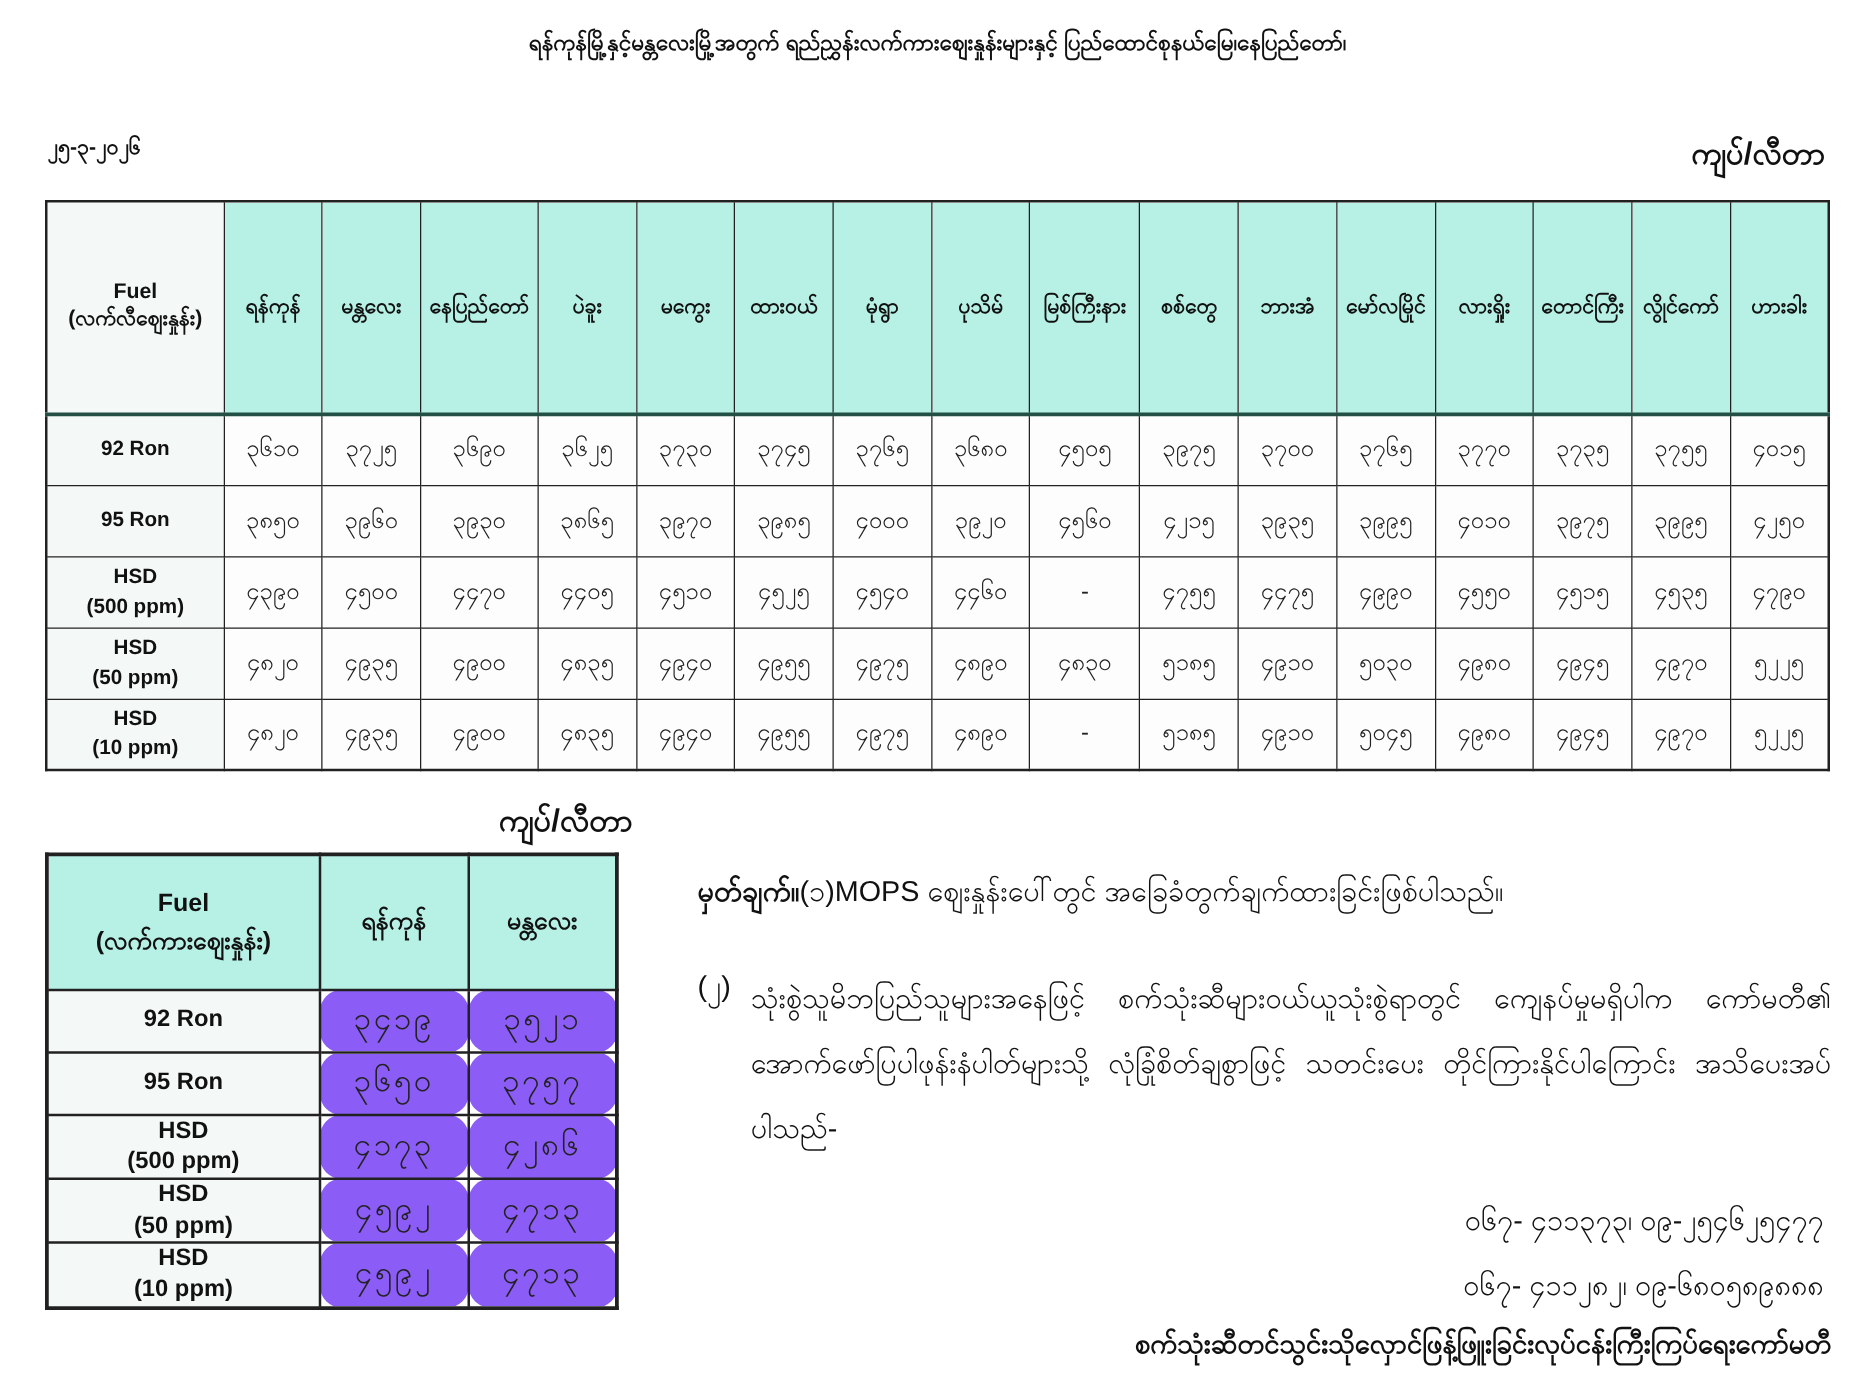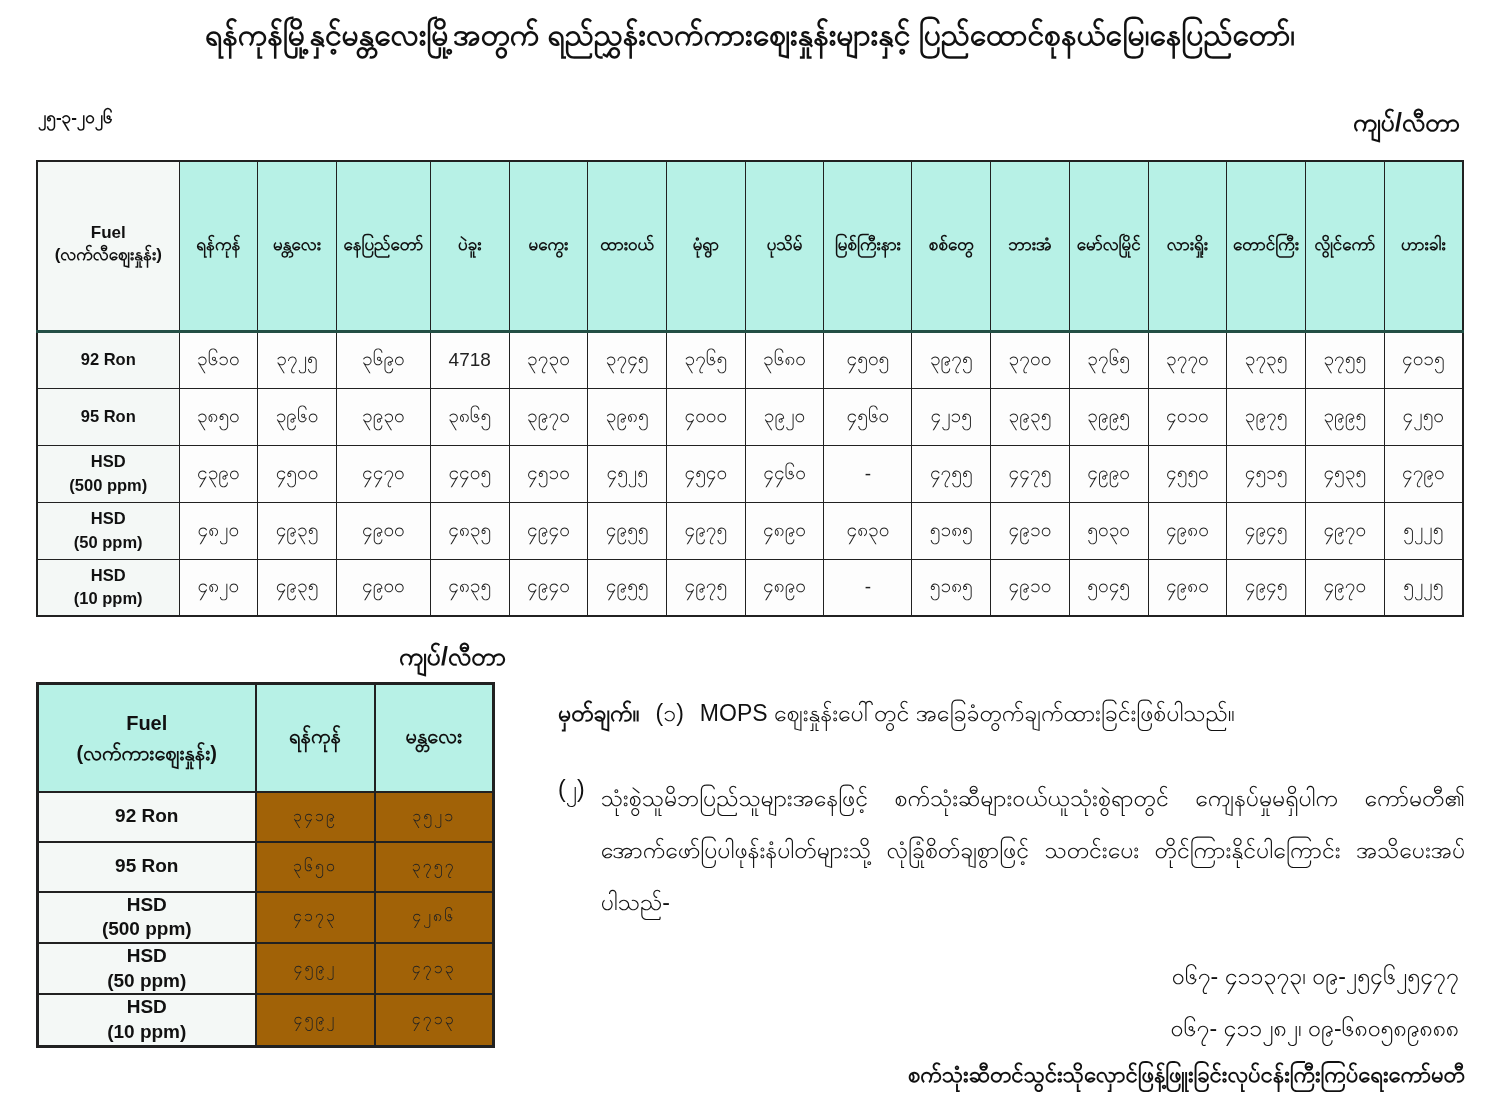--- a/index.html
+++ b/index.html
@@ -8,21 +8,21 @@
     background:#ffffff; color:#111;
     font-family:"Liberation Sans", sans-serif;
     overflow:hidden;
   }
   :root {
     --teal:#b7f1e6;
     --labelbg:#f4f8f6;
     --border:#212121;
   }
   .title-block { position:absolute; top:12px; left:0; width:100%; text-align:center; font-weight:bold; }
-  .title-line { font-size:30px; line-height:45px; }
+  .title-line { font-size:18px; line-height:45px; }
   .date-label { position:absolute; left:38px; top:106px; font-weight:bold; font-size:17px; }
   .unit-top   { position:absolute; right:40px; top:106px; font-weight:bold; font-size:25px; }
 
   table { border-collapse:collapse; table-layout:fixed; }
   th, td { border:1.4px solid var(--border); text-align:center; vertical-align:middle; padding:0 2px; overflow:hidden; }
 
   .retail-wrap { position:absolute; left:36px; top:160px; width:1428px; }
   .retail { width:1428px; border:2.5px solid var(--border); }
   .retail thead tr { height:170px; }
   .retail thead { border-bottom:3px solid #234f45; }
@@ -35,24 +35,24 @@
   .unit-mid { position:absolute; left:36px; top:640px; width:470px; text-align:right; font-weight:bold; font-size:25px; }
 
   .wholesale-wrap { position:absolute; left:36px; top:682px; width:456px; }
   .wholesale { width:456px; border:3px solid var(--border); }
   .wholesale th, .wholesale td { border:2px solid var(--border); }
   .wholesale thead tr { height:108px; }
   .wholesale tbody tr { height:50px; }
   .wholesale th.city { background:var(--teal); font-size:20px; font-weight:bold; }
   .wholesale th.fuel-h { background:var(--teal); font-size:20px; font-weight:bold; line-height:1.5; }
   .wholesale tbody th { background:var(--labelbg); font-size:19px; font-weight:bold; line-height:1.3; }
-  .wholesale tbody td { background:#a16207; font-size:16px; color:#222; letter-spacing:2px; }
+  .wholesale tbody td { background:#8b5cf6; font-size:25px; color:#222; letter-spacing:2px;border-radius:17px; }
 
   .notes { position:absolute; left:558px; top:698px; width:907px; font-size:23px; }
-  .note-line1 { display:flex; gap:16px; align-items:flex-end; }
+  .note-line1 { display:flex; align-items:flex-end; }
   .note-label { font-weight:bold; white-space:nowrap; }
   .note-num { white-space:nowrap; }
   .note-item2 { display:flex; gap:16px; margin-top:40px; }
   .note-item2 .note-num { flex:0 0 auto; padding-top:2px; }
   .note-item2 .note-txt { flex:1; text-align:justify; line-height:52px; }
   .phones { text-align:right; margin-top:22px; line-height:52px; padding-right:6px; }
   .committee-sig { text-align:right; font-weight:bold; font-size:22px; margin-top:6px; }
 </style>
 </head>
 <body>
@@ -110,21 +110,21 @@
         </tr>
       </thead>
       <tbody>
         <tr>
           <th>
             <div>92 Ron</div>
           </th>
           <td>၃၆၁၀</td>
           <td>၃၇၂၅</td>
           <td>၃၆၉၀</td>
-          <td>4718</td>
+          <td>၃၆၂၅</td>
           <td>၃၇၃၀</td>
           <td>၃၇၄၅</td>
           <td>၃၇၆၅</td>
           <td>၃၆၈၀</td>
           <td>၄၅၀၅</td>
           <td>၃၉၇၅</td>
           <td>၃၇၀၀</td>
           <td>၃၇၆၅</td>
           <td>၃၇၇၀</td>
           <td>၃၇၃၅</td>

